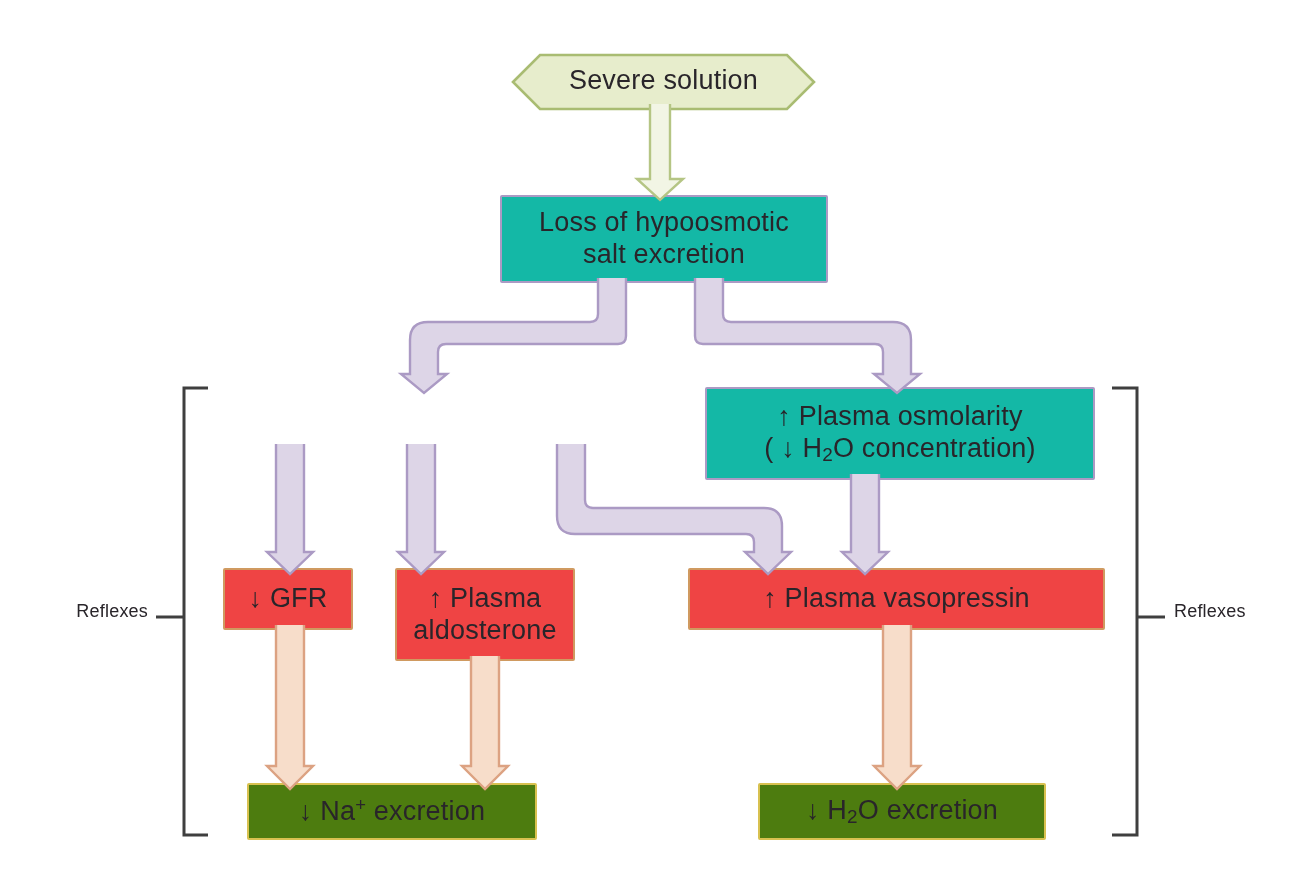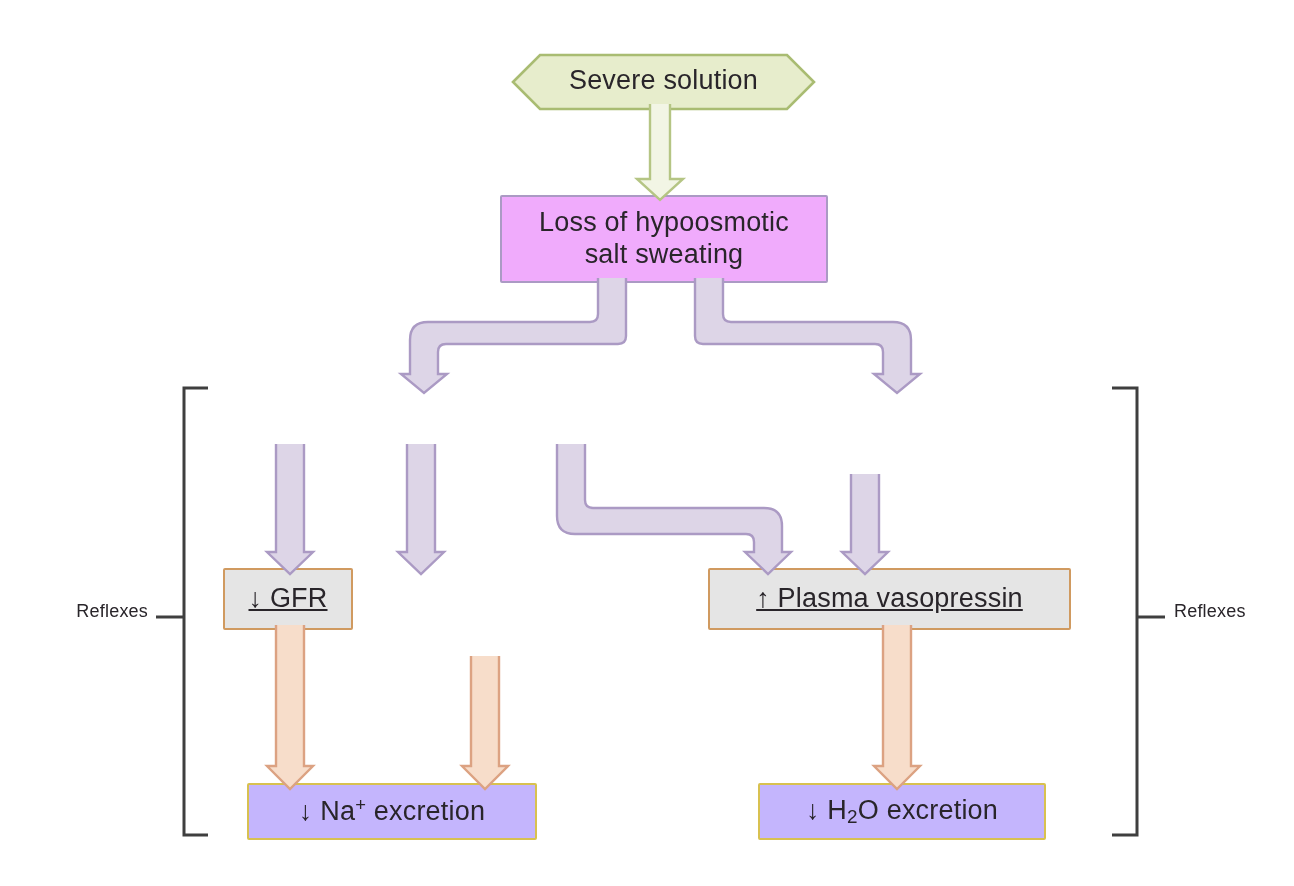--- a/index.html
+++ b/index.html
@@ -14,23 +14,23 @@
   .node{
     position:absolute;
     display:flex;align-items:center;justify-content:center;
     text-align:center;
     font-size:27px;line-height:1.18;
     border:2px solid transparent;border-radius:2px;
     z-index:1;
     box-sizing:border-box;
     letter-spacing:0.2px;
   }
-  .purple{background:#f0abfc;border-color:#ab9ac4;}
-  .peach{background:#e5e5e5;border-color:#d09a60;text-decoration:underline;}
-  .yellow{background:#c4b5fd;border-color:#d8c150;}
+  .purple{background:#14b8a6;border-color:#ab9ac4;}
+  .peach{background:#ef4444;border-color:#d09a60;}
+  .yellow{background:#4d7c0f;border-color:#d8c150;}
   .hex-label{
     position:absolute;z-index:3;
     display:flex;align-items:center;justify-content:center;
     font-size:27px;letter-spacing:0.2px;
   }
   .reflexes{
     position:absolute;z-index:1;
     font-size:18px;letter-spacing:0.2px;
   }
   .sub{font-size:0.7em;vertical-align:-0.22em;}
@@ -46,32 +46,44 @@
   .hexagon{fill:#e7edcc;stroke:#a9bc72;stroke-width:2.6;}
 </style>
 </head>
 <body>
 
 <div id="canvas">
 
   <div class="node purple" style="left:500px;top:195px;width:328px;height:88px;">
     <div>
       <span>Loss of hypoosmotic</span><br>
-      <span>salt sweating</span>
+      <span>salt excretion</span>
     </div>
   </div>
 
 
+  <div class="node purple" style="left:705px;top:387px;width:390px;height:93px;">
+    <div>
+      <span>↑ Plasma osmolarity</span><br>
+      <span>( ↓ H</span><span class="sub">2</span><span>O concentration)</span>
+    </div>
+  </div>
 
   <div class="node peach" style="left:223px;top:568px;width:130px;height:62px;">
     <span>↓ GFR</span>
   </div>
 
+  <div class="node peach" style="left:395px;top:568px;width:180px;height:93px;">
+    <div>
+      <span>↑ Plasma</span><br>
+      <span>aldosterone</span>
+    </div>
+  </div>
 
-  <div class="node peach" style="left:688px;top:568px;width:363px;height:62px;margin-left:20px;">
+  <div class="node peach" style="left:688px;top:568px;width:417px;height:62px;">
     <span>↑ Plasma vasopressin</span>
   </div>
 
   <div class="node yellow" style="left:247px;top:783px;width:290px;height:57px;">
     <div>
       <span>↓ Na</span><span class="sup">+</span><span> excretion</span>
     </div>
   </div>
 
   <div class="node yellow" style="left:758px;top:783px;width:288px;height:57px;text-align:right;">

